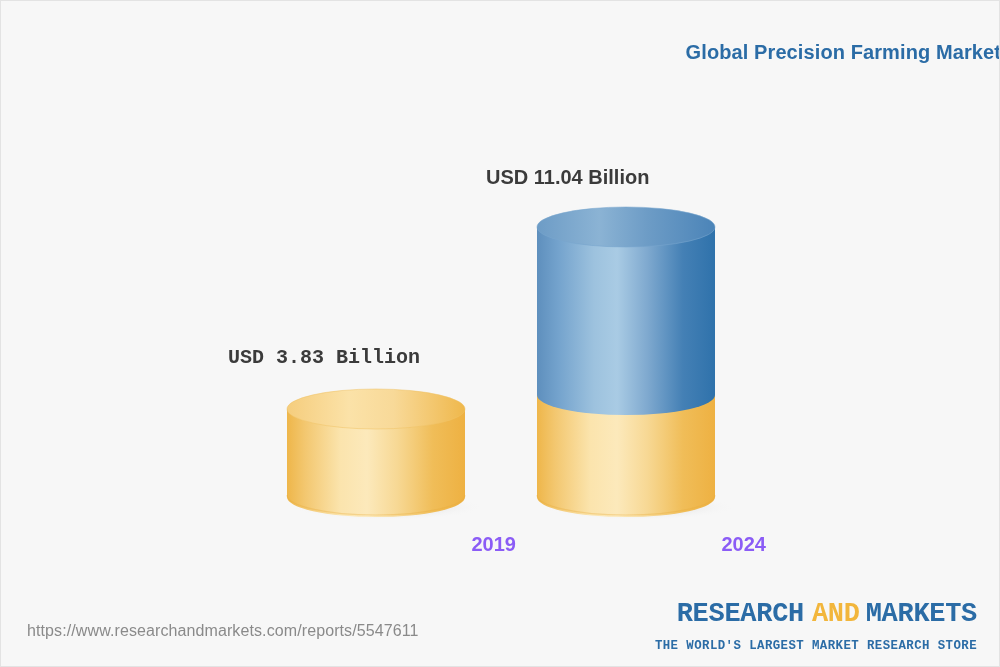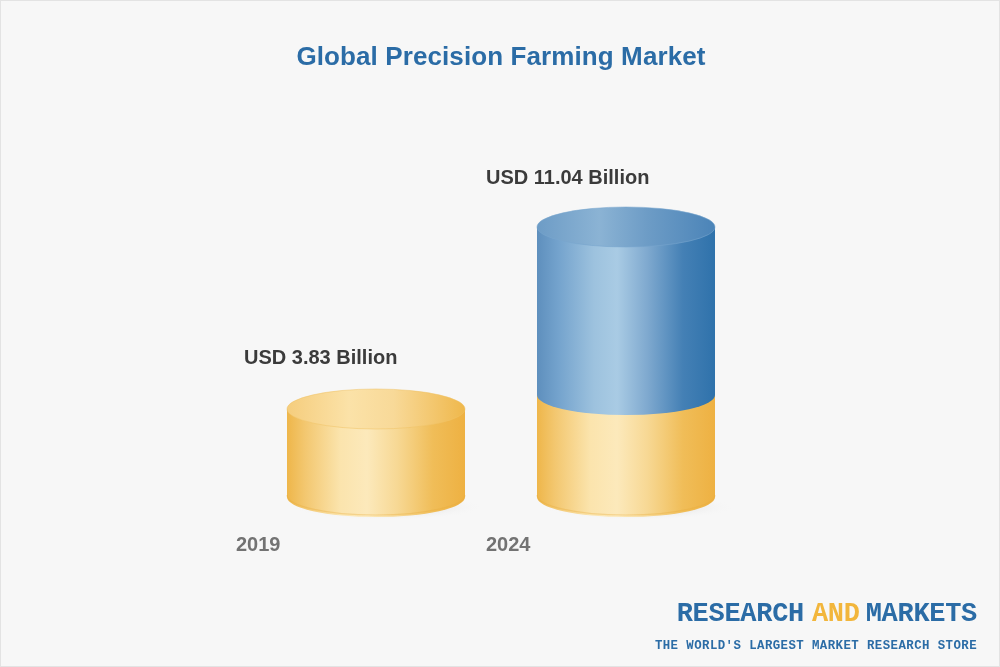--- a/index.html
+++ b/index.html
@@ -22,22 +22,22 @@
     border: 1px solid #e3e3e3;
     overflow: hidden;
   }
 
   
   .chart-title {
     position: absolute;
     left: 0;
     top: 40px;
     width: 1000px;
-    text-align: center;
-    font-size: 26px;
+    text-align: right;
+    font-size: 20px;
     font-weight: bold;
     color: #2b6ca6;
     letter-spacing: 0.1px;
   }
   .chart-subtitle {
     position: absolute;
     left: 0;
     top: 88px;
     width: 1000px;
     text-align: center;
@@ -62,24 +62,24 @@
   .value-label {
     position: absolute;
     font-size: 20px;
     font-weight: bold;
     color: #3b3b3b;
     white-space: nowrap;
   }
 
   .cat-label {
     position: absolute;
-    text-align: left;
+    text-align: right;
     font-size: 20px;
     font-weight: bold;
-    color: #737373;
+    color: #8b5cf6;
     white-space: nowrap;
   }
 
   svg.cylinder {
     position: absolute;
     overflow: visible;
   }
 
   
   .footer-url {
@@ -161,21 +161,21 @@
         <radialGradient id="shadowGrad" cx="0.5" cy="0.5" r="0.5">
           <stop offset="0%" stop-color="#c9c9c9" stop-opacity="0.55"></stop>
           <stop offset="60%" stop-color="#d8d8d8" stop-opacity="0.28"></stop>
           <stop offset="100%" stop-color="#f7f7f7" stop-opacity="0"></stop>
         </radialGradient>
       </defs>
     </svg>
 
     <div class="bar-group">
 
-      <div class="value-label" style="left:243px; top:345px; width:280px;">USD 3.83 Billion</div>
+      <div class="value-label" style="left:227px; top:345px; width:280px;font-family:Liberation Mono, monospace;">USD 3.83 Billion</div>
 
       <svg class="cylinder" style="left:278px; top:382px;" width="210" height="140">
 
         <ellipse cx="108" cy="124" rx="96" ry="13" fill="url(#shadowGrad)"></ellipse>
 
         <path d="M 8,26 L 8,114 A 89,20 0 0 0 186,114 L 186,26 Z" fill="url(#gradYellowBody)"></path>
 
         <path d="M 8,112 A 89,20 0 0 0 186,112" fill="none" stroke="#e9ac3a" stroke-opacity="0.35" stroke-width="1.2"></path>
 
         <ellipse cx="97" cy="26" rx="89" ry="20" fill="url(#gradYellowTop)"></ellipse>
@@ -200,19 +200,20 @@
 
         <ellipse cx="97" cy="28" rx="89" ry="20" fill="url(#gradBlueTop)"></ellipse>
         <ellipse cx="97" cy="28" rx="89" ry="20" fill="none" stroke="#78a6cd" stroke-opacity="0.55" stroke-width="1"></ellipse>
       </svg>
 
       <div class="cat-label" style="left:485px; top:532px; width:280px;">2024</div>
     </div>
 
   </div>
 
+  <a class="footer-url" href="#" style="text-decoration:none;">https://www.researchandmarkets.com/reports/5547611</a>
 
   <div class="logo">
     <div class="logo-main"><span class="logo-word-blue">RESEARCH</span><span style="display:inline-block;width:8px;"></span><span class="logo-word-gold">AND</span><span style="display:inline-block;width:6px;"></span><span class="logo-word-blue">MARKETS</span></div>
     <div class="logo-tagline">THE WORLD'S LARGEST MARKET RESEARCH STORE</div>
   </div>
 
 </div>
 
 </body></html>

